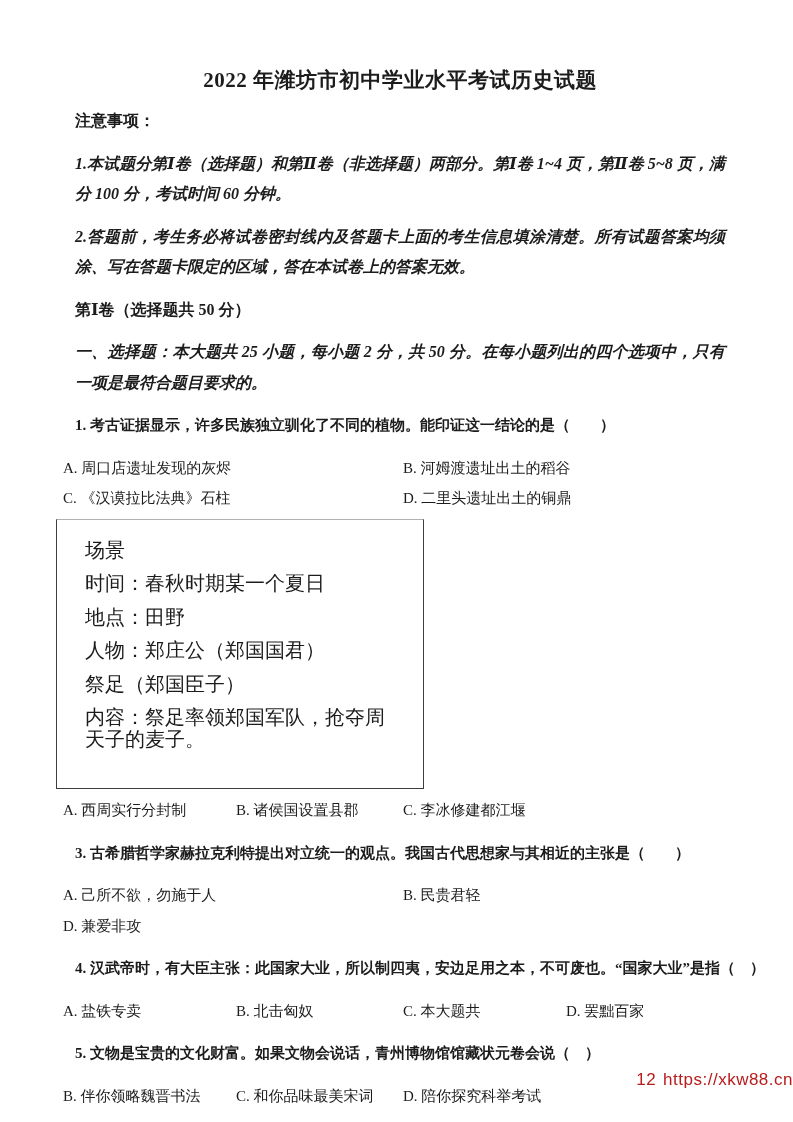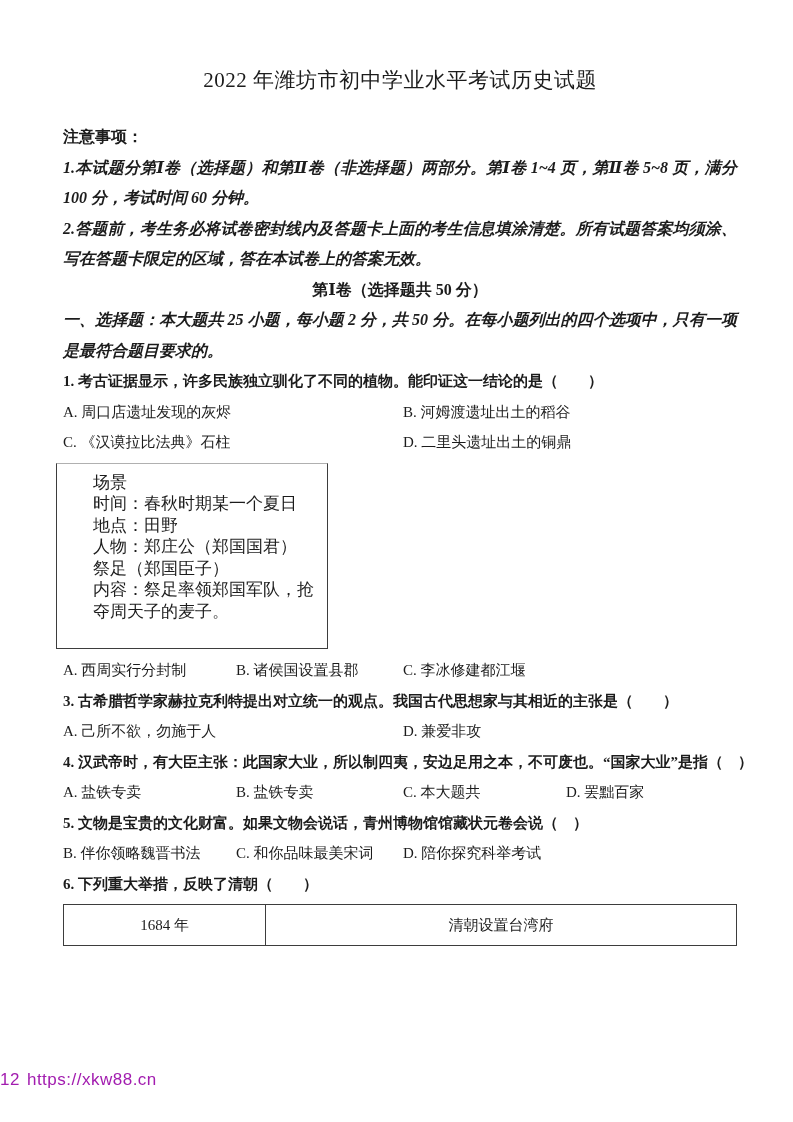--- a/index.html
+++ b/index.html
@@ -3,55 +3,55 @@
 <meta charset="utf-8">
 <style>
   * { box-sizing: border-box; }
   html,body { margin:0; padding:0; }
   body {
     width:793px; height:1122px; background:#ffffff; color:#1c1c1c;
     font-family:"Liberation Serif","DejaVu Serif",serif;
     position:relative; overflow:hidden;
   }
   .page { padding:66px 56px 0 63px; }
-  p { margin:0; }
+  p { margin:12px; }
   .title {
-    font-size:21px; font-weight:normal; text-align:center;
-    line-height:28px; margin:0 0 28px 0; letter-spacing:0.5px;
+    font-size:21px; font-weight:bold; text-align:center;
+    line-height:28px; margin:0 0 4px 0; letter-spacing:0.5px;
   }
   .b { font-weight:bold; }
   .line { font-size:16px; line-height:30.5px; }
   .just { text-align:justify;font-style:italic; }
-  .center { text-align:center; }
+  .center { text-align:left; }
   .q { font-size:15px; line-height:30.5px; white-space:nowrap;font-weight:bold; }
   .opts { display:grid; font-size:15px; line-height:30.5px; }
   .opts span { white-space:nowrap; }
   .opts2 { grid-template-columns:340px 1fr; }
   .opts4 { grid-template-columns:173px 167px 163px 1fr; }
   .scene-box {
-    width:272px; margin:5px 0 6px -7px;
+    width:368px; margin:5px 0 6px -7px;
     border:1px solid #3d3d3d; border-top-color:#b0b0b0;
-    padding:8px 12px 26px 36px;
-    font-size:17px; line-height:21.5px;
+    padding:8px 12px 26px 16px;
+    font-size:20px; line-height:21.5px;
   }
   .timeline-table {
     border-collapse:collapse; width:674px; margin-top:5px;
     font-size:15px;
     padding-left:40px;
   }
   .timeline-table td {
     border:1px solid #3d3d3d; height:41px;
     text-align:center; vertical-align:middle; padding:0;
   }
   .timeline-table td.year { width:202px; }
   .footer {
     position:absolute; left:0; right:0; bottom:32px;
-    text-align:left;
+    text-align:right;
     font-family:"Liberation Sans","DejaVu Sans",sans-serif;
-    font-size:17px; color:#a21caf; letter-spacing:0.5px;
+    font-size:17px; color:#b91c1c; letter-spacing:0.5px;
   }
   .footer .num { margin-right:7px; }
 </style>
 </head>
 <body>
 
 <div class="page">
 
   <h1 class="title">2022 年潍坊市初中学业水平考试历史试题</h1>
 
@@ -80,27 +80,28 @@
   </div>
   <div class="opts opts4">
     <span>A. 西周实行分封制</span>
     <span>B. 诸侯国设置县郡</span>
     <span>C. 李冰修建都江堰</span>
   </div>
 
   <p class="q">3. 古希腊哲学家赫拉克利特提出对立统一的观点。我国古代思想家与其相近的主张是（　　）</p>
   <div class="opts opts2">
     <span>A. 己所不欲，勿施于人</span>
+    <span>B. 民贵君轻</span>
     <span>D. 兼爱非攻</span>
   </div>
 
   <p class="q">4. 汉武帝时，有大臣主张：此国家大业，所以制四夷，安边足用之本，不可废也。“国家大业”是指（　）</p>
   <div class="opts opts4">
     <span>A. 盐铁专卖</span>
-    <span>B. 盐铁专卖</span>
+    <span>B. 北击匈奴</span>
     <span>C. 本大题共</span>
     <span>D. 罢黜百家</span>
   </div>
 
   <p class="q">5. 文物是宝贵的文化财富。如果文物会说话，青州博物馆馆藏状元卷会说（　）</p>
   <div class="opts opts4">
     <span>B. 伴你领略魏晋书法</span>
     <span>C. 和你品味最美宋词</span>
     <span>D. 陪你探究科举考试</span>
   </div>

